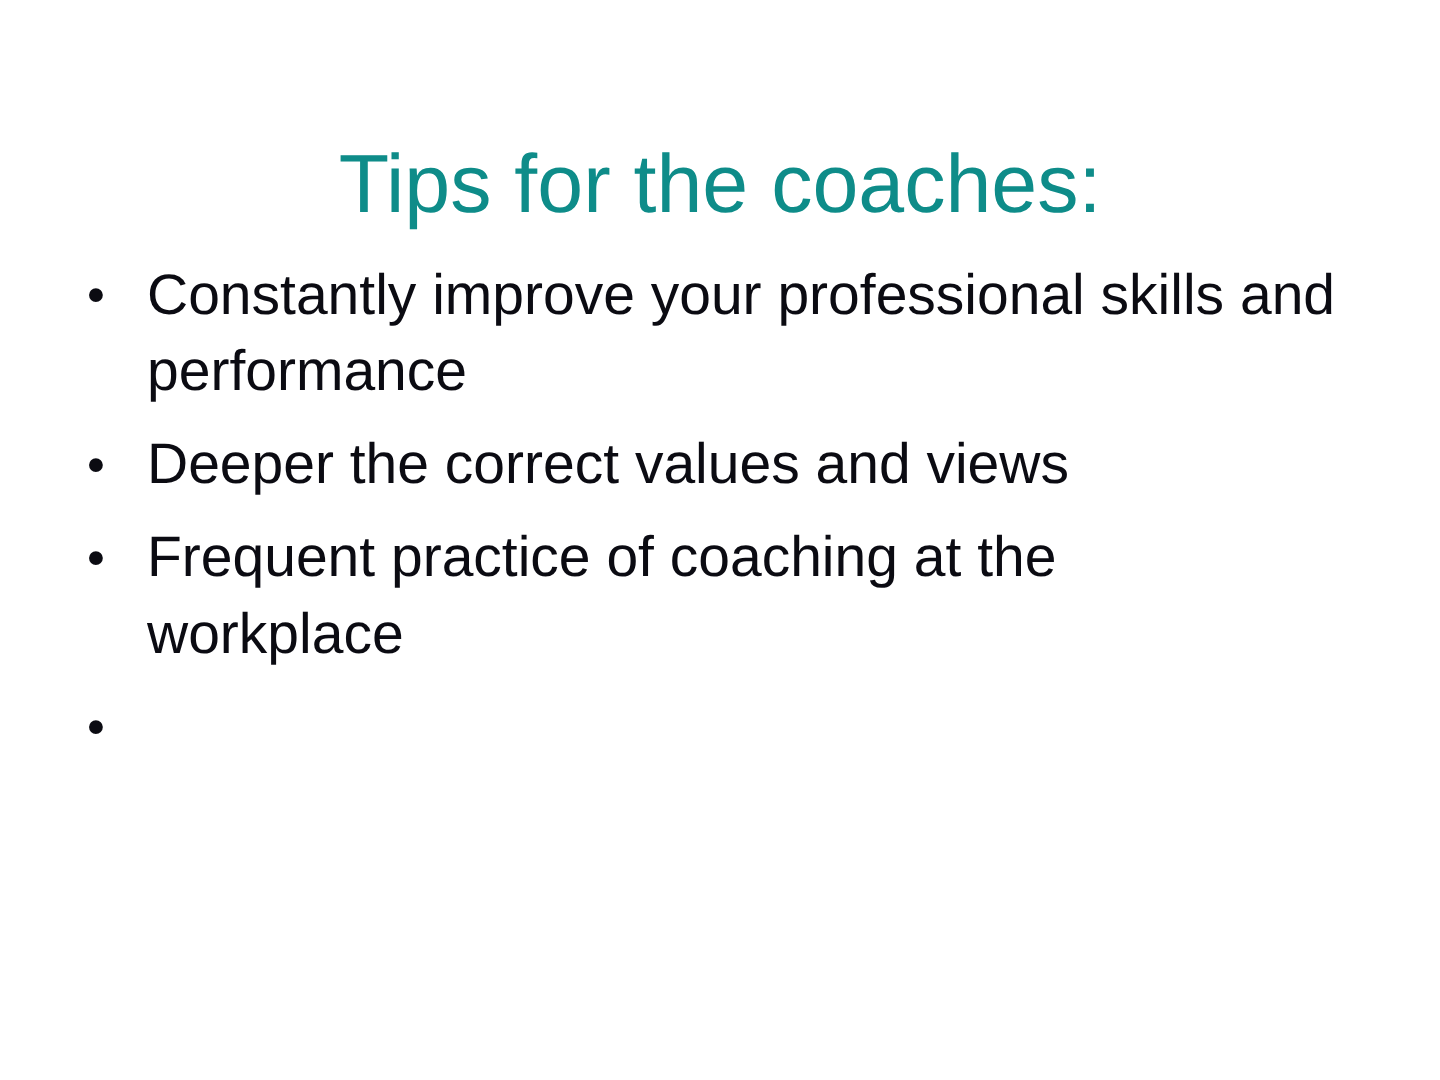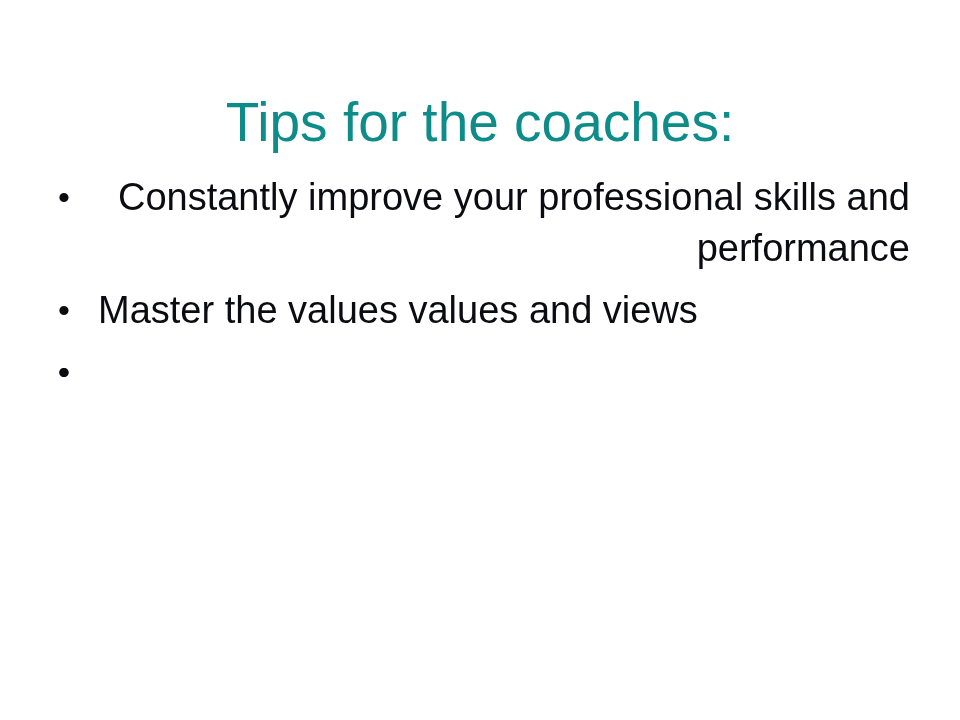--- a/index.html
+++ b/index.html
@@ -74,46 +74,47 @@
     color: #0B0B12;
     user-select: none;
   }
 
   .bullet-text {
     display: block;
     max-width: 820px;
   }
 
   
-  .bullet-item[data-index="0"] .bullet-text { max-width: 812px; text-align: right; }
+  .bullet-item[data-index="0"] .bullet-text { max-width: 812px; }
   .bullet-item[data-index="1"] .bullet-text { max-width: 820px; }
   .bullet-item[data-index="2"] .bullet-text { max-width: 690px; }
   .bullet-item[data-index="3"] .bullet-text { max-width: 790px; }
 </style>
 </head>
 <body>
 
 <div id="slide" style="background: rgb(255, 255, 255);">
 
   <h1 id="slide-title" style="color: rgb(14, 140, 137);">Tips for the coaches:</h1>
 
   <ul id="bullet-list">
 
     <li class="bullet-item" data-index="0" style="color: rgb(11, 11, 18);">
       <span class="bullet-marker" style="color: rgb(11, 11, 18);">•</span>
       <span class="bullet-text">Constantly improve your professional skills and performance</span>
     </li>
 
     <li class="bullet-item" data-index="1" style="color: rgb(11, 11, 18);">
       <span class="bullet-marker" style="color: rgb(11, 11, 18);">•</span>
-      <span class="bullet-text">Master the values values and views</span>
+      <span class="bullet-text">Deeper the correct values and views</span>
     </li>
 
     <li class="bullet-item" data-index="2" style="color: rgb(11, 11, 18);">
       <span class="bullet-marker" style="color: rgb(11, 11, 18);">•</span>
+      <span class="bullet-text">Frequent practice of coaching at the workplace</span>
     </li>
 
     <li class="bullet-item" data-index="3" style="color: rgb(11, 11, 18);">
       <span class="bullet-marker" style="color: rgb(11, 11, 18);">•</span>
     </li>
 
   </ul>
 
 </div>
 

